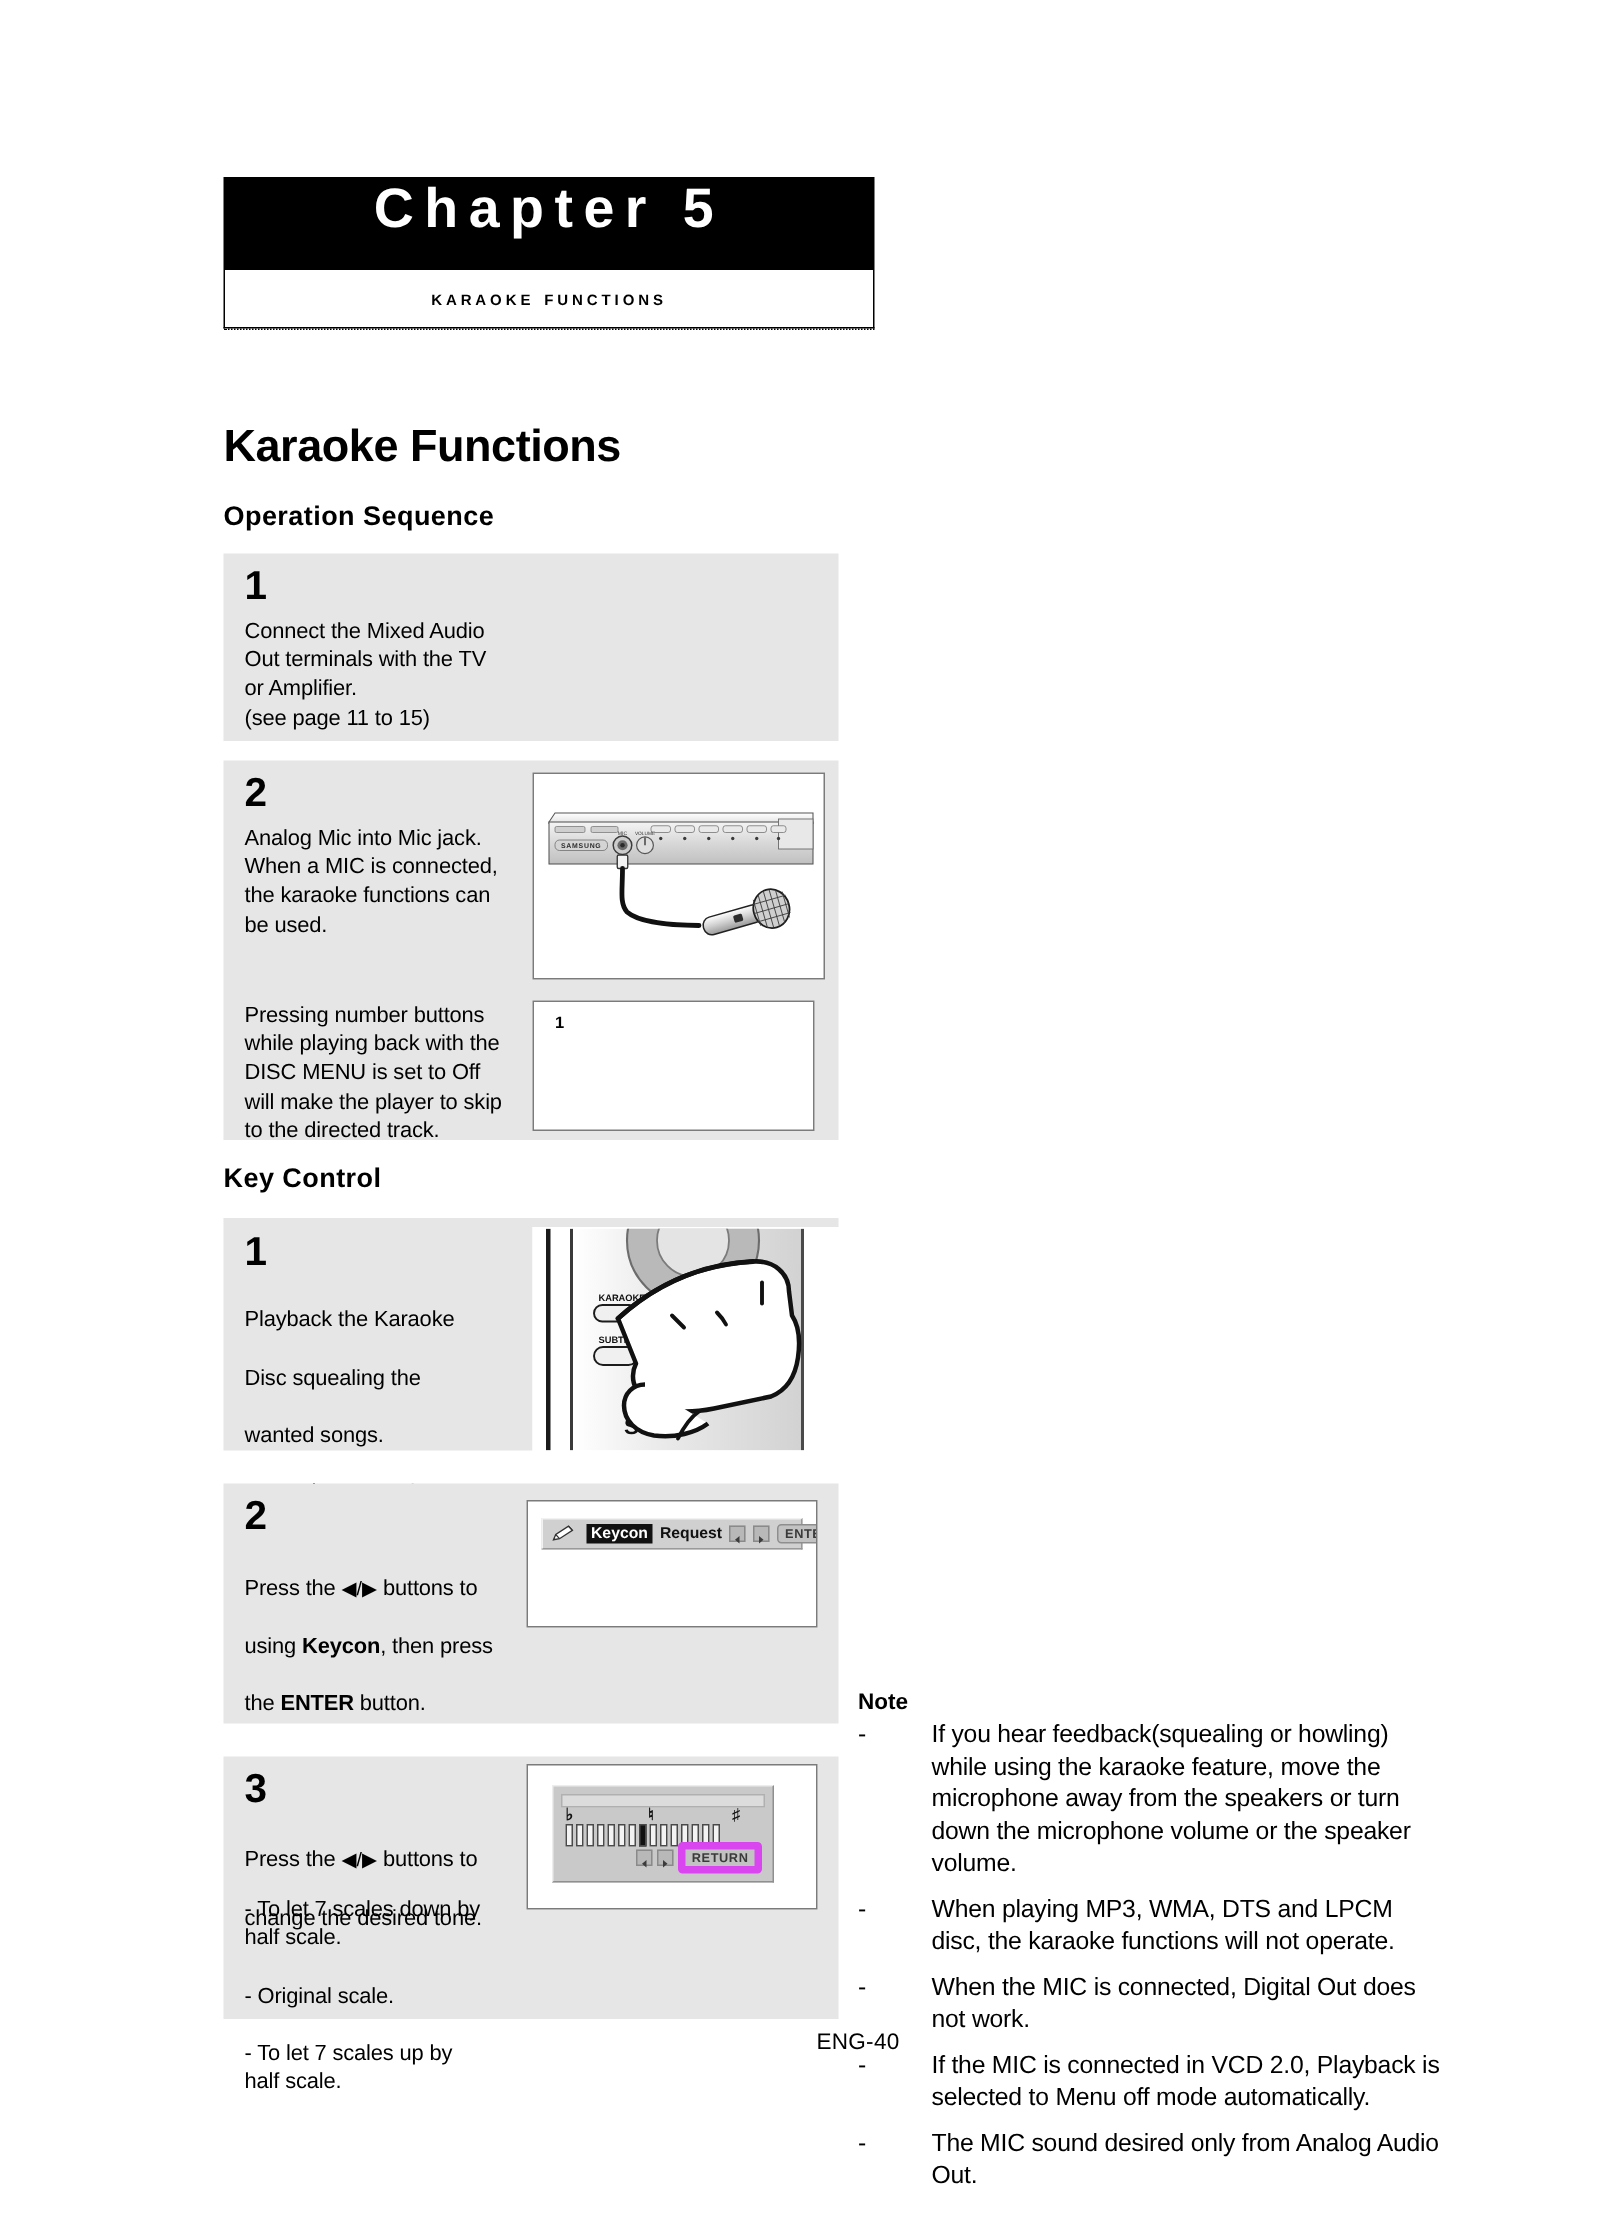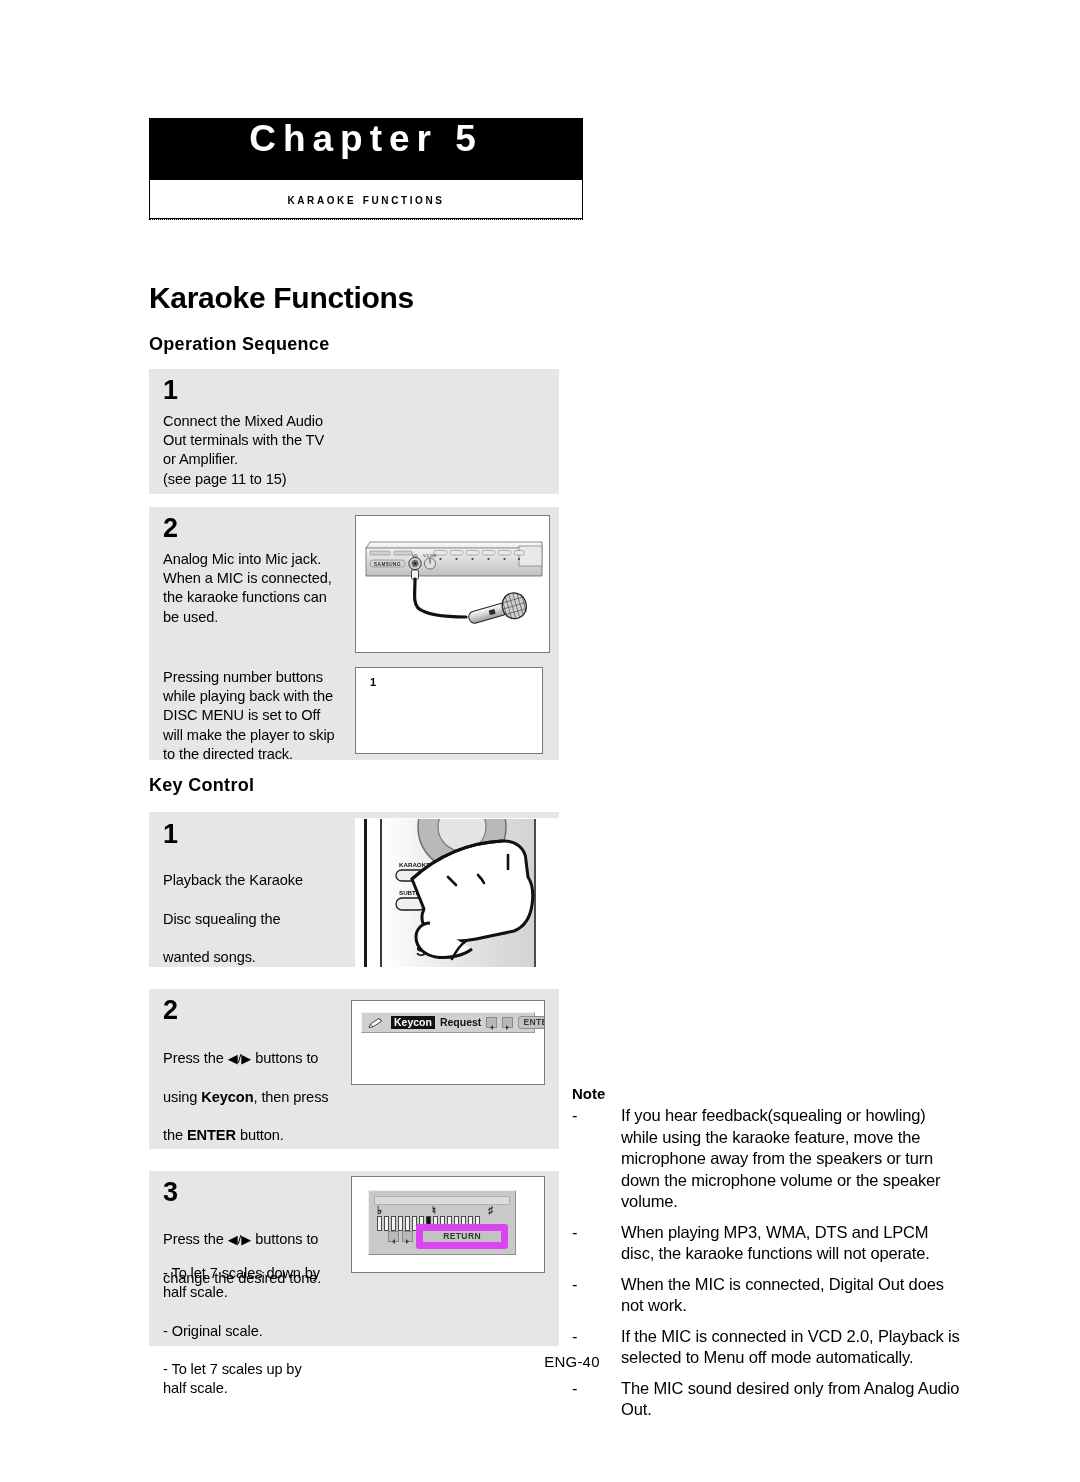--- a/index.html
+++ b/index.html
@@ -255,38 +255,39 @@
     right: 7px; bottom: 5px;
     display: flex;
     align-items: center;
     gap: 3px;
   }
   .osd-return {
     font-size: 8.5px;
     font-weight: bold;
     color: #3a3a3a;
     background: #c2c2c2;
-    border: 7px solid #d946ef;
+    border: 5px solid #d946ef;
     border-radius: 3px;
-    padding: 1px 20px;
+    padding: 1px 4px;
     line-height: 9px;
     letter-spacing: 0.4px;
   }
 
   
   #note-block {
     position: absolute;
     left: 572px;
     top: 1085px;
     width: 390px;
   }
   #note-title {
     font-size: 15px;
     font-weight: bold;
     margin-bottom: 3px;
+    margin-top: 41px;
   }
   .note-item {
     display: flex;
     font-size: 16.5px;
     line-height: 21.5px;
     margin-bottom: 9px;
     letter-spacing: -0.15px;
   }
   .note-dash {
     width: 18px;

